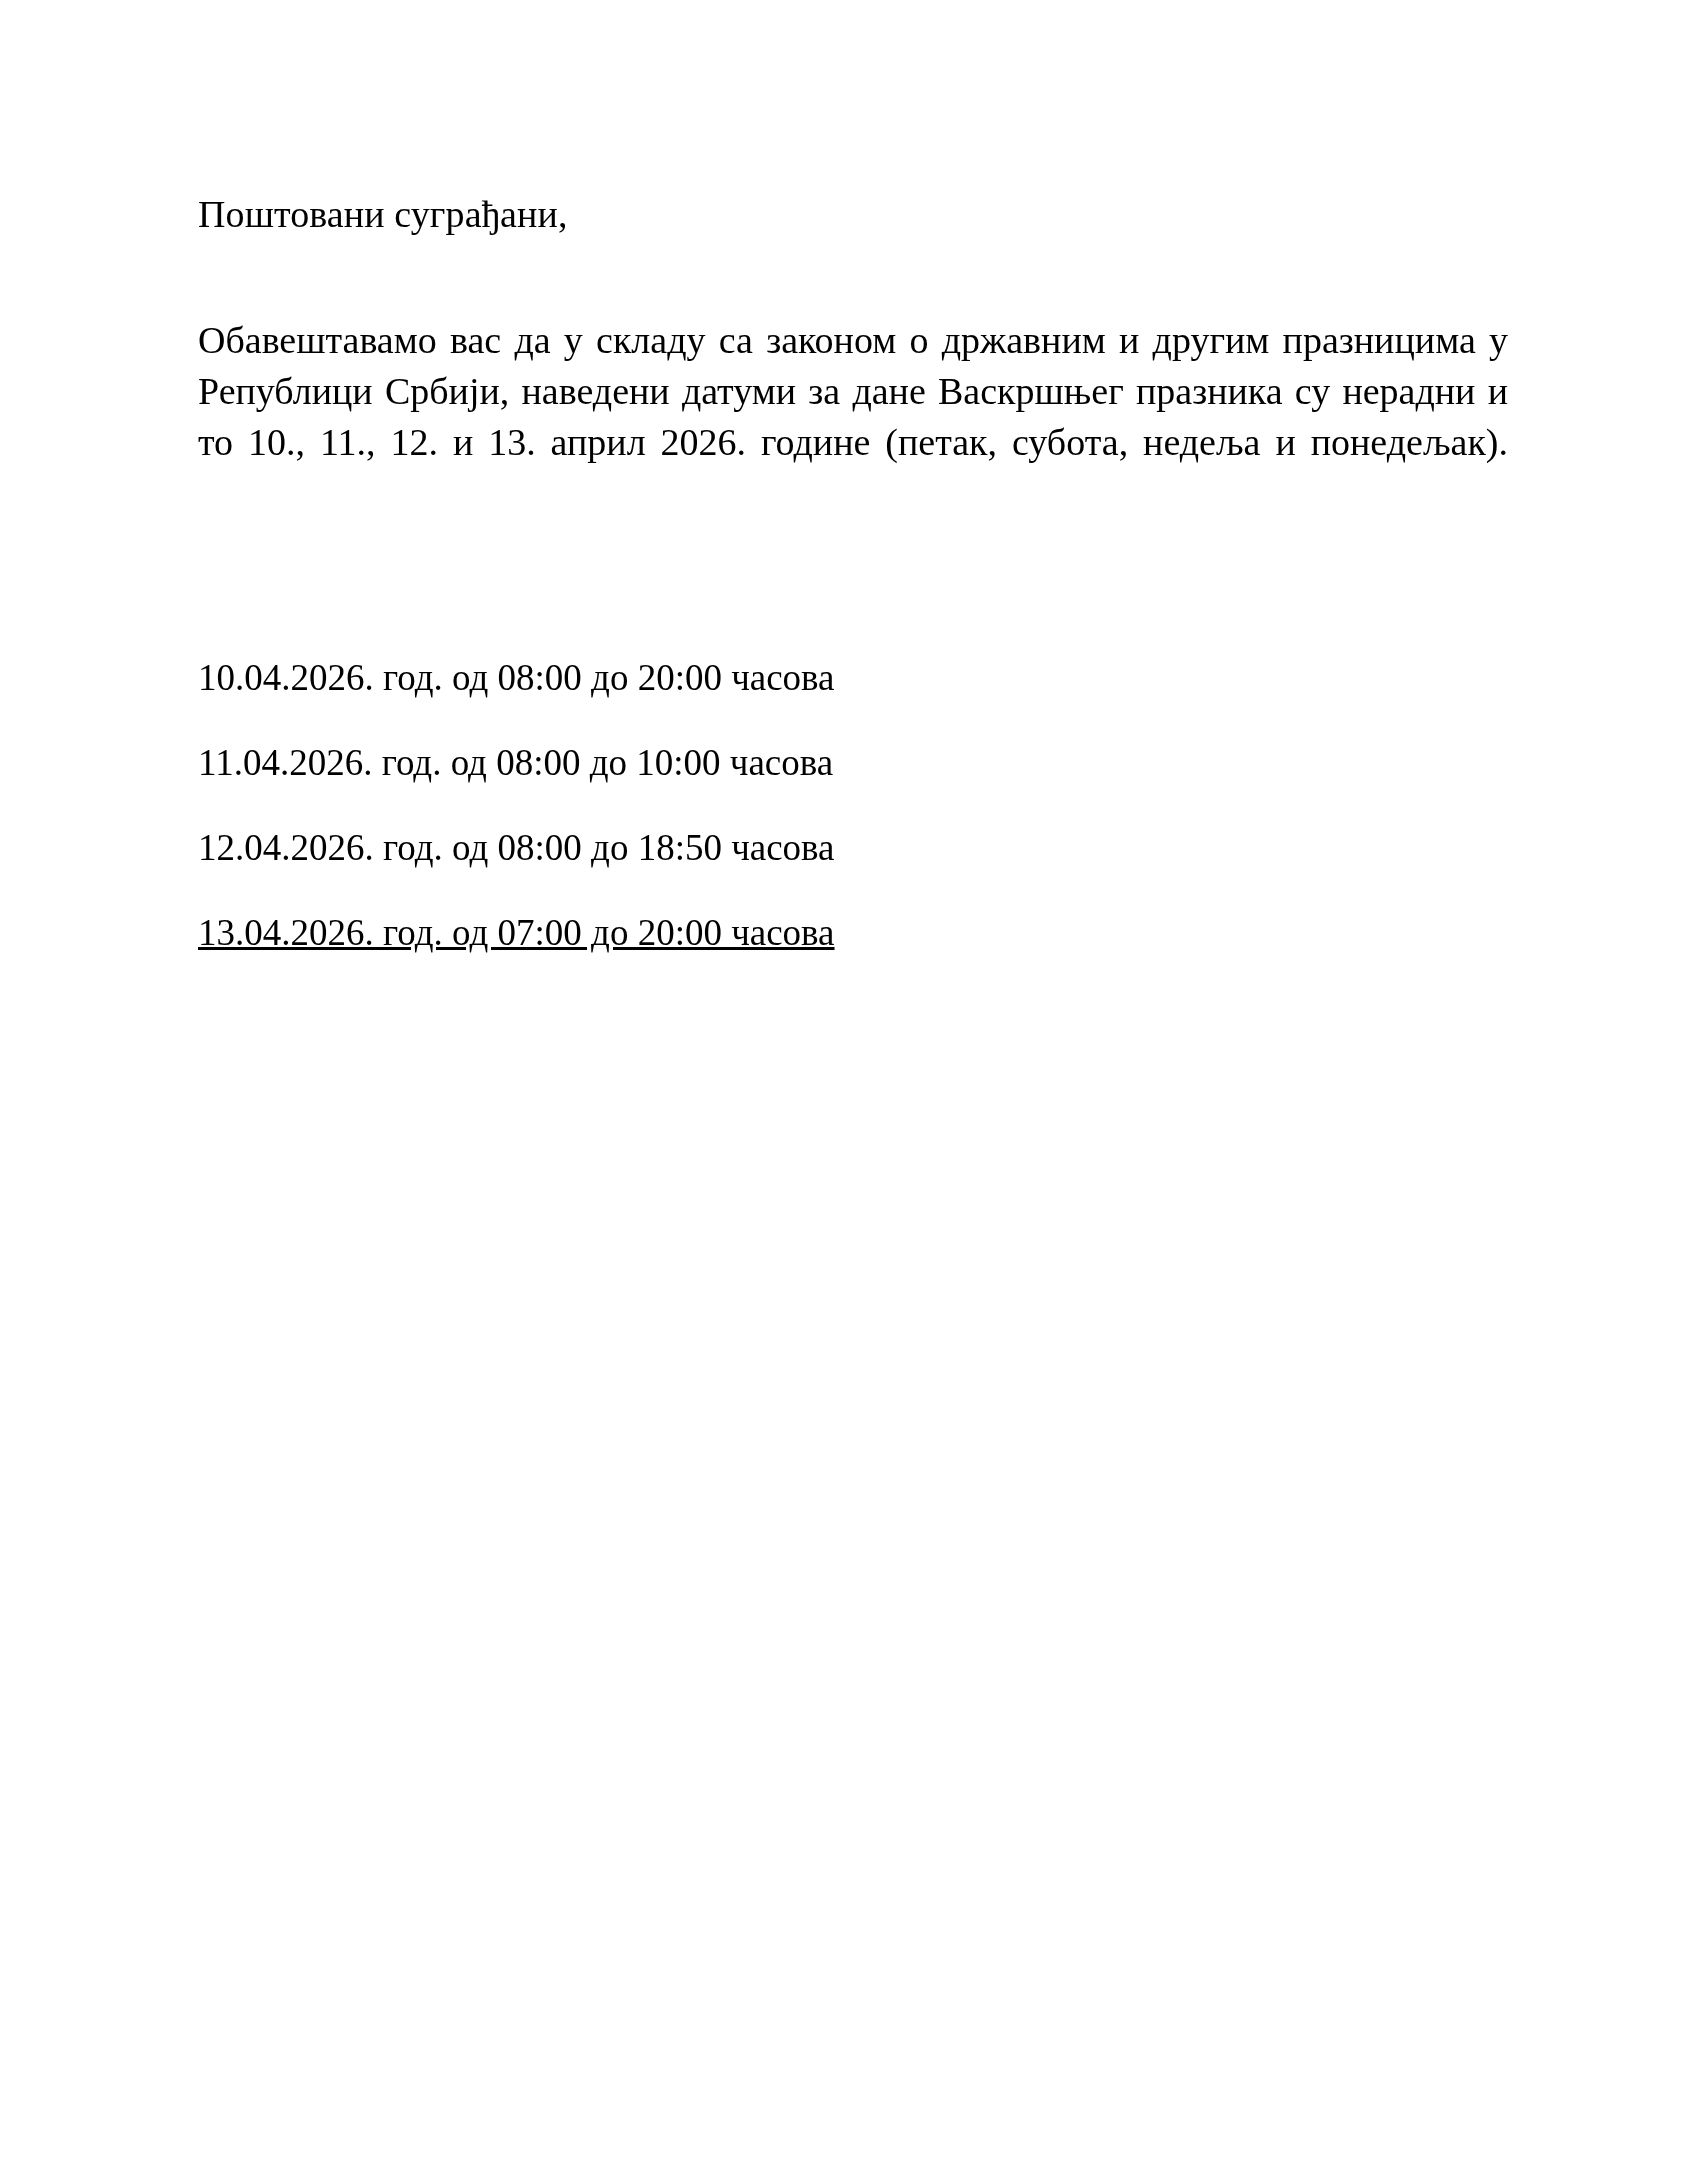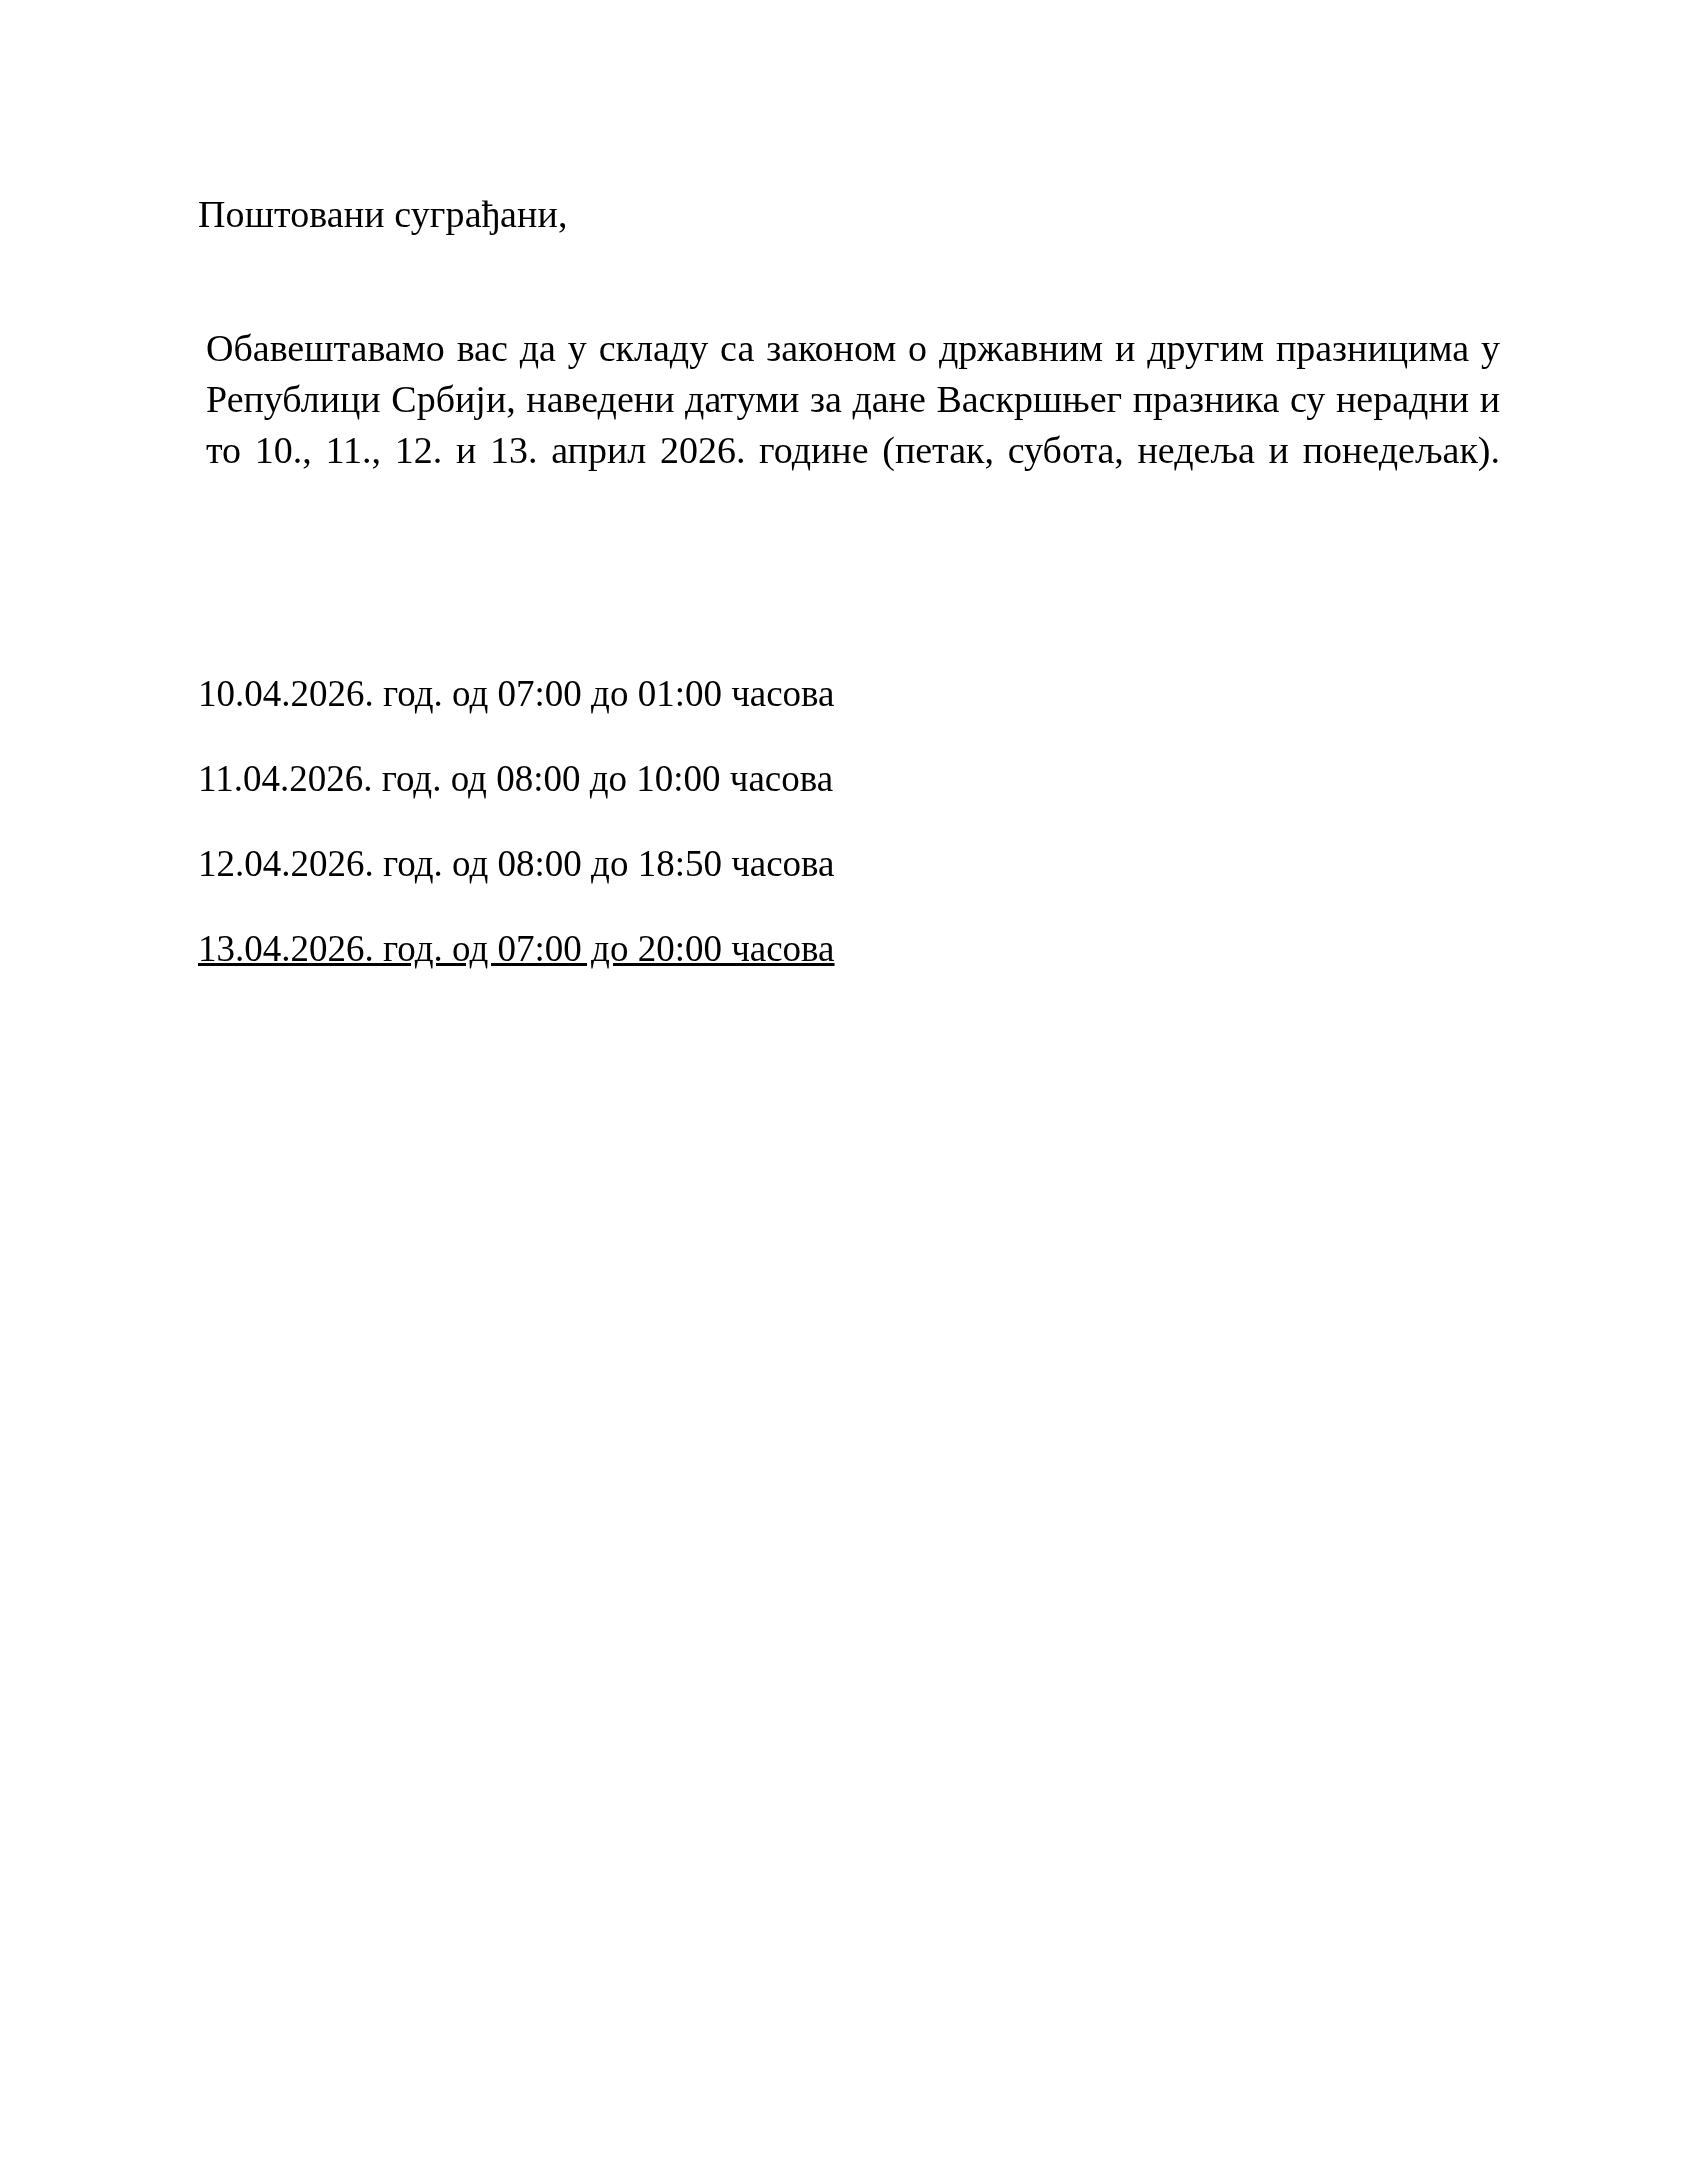--- a/index.html
+++ b/index.html
@@ -43,21 +43,21 @@
 
   .spacer-sm {
     height: 66px;
   }
 
   .para {
     font-size: 38px;
     line-height: 1.345;
     text-align: justify;
     text-justify: inter-word;
-    margin: 8px;
+    margin: 0;
     hyphens: none;
   }
 
   
   .para::after {
     content: "";
     display: inline-block;
     width: 100%;
   }
 
@@ -91,21 +91,21 @@
     <div class="spacer-lg"></div>
 
     <p class="para">Обавештавамо вас да у складу са законом о државним и другим празницима у Републици Србији, наведени датуми за дане Васкршњег празника су нерадни и то 10., 11., 12. и 13. април 2026. године (петак, субота, недеља и понедељак).</p>
 
     <div class="spacer-md"></div>
 
 
     <div class="spacer-sm"></div>
 
     <ul class="schedule">
-      <li class="schedule-line">10.04.2026. год. од 07:00 до 01:00 часова</li>
+      <li class="schedule-line">10.04.2026. год. од 08:00 до 20:00 часова</li>
       <li class="schedule-line">11.04.2026. год. од 08:00 до 10:00 часова</li>
       <li class="schedule-line">12.04.2026. год. од 08:00 до 18:50 часова</li>
       <li class="schedule-line">13.04.2026. год. од 07:00 до 20:00 часова</li>
     </ul>
 
   </div>
 </div>
 
 
 </body></html>

